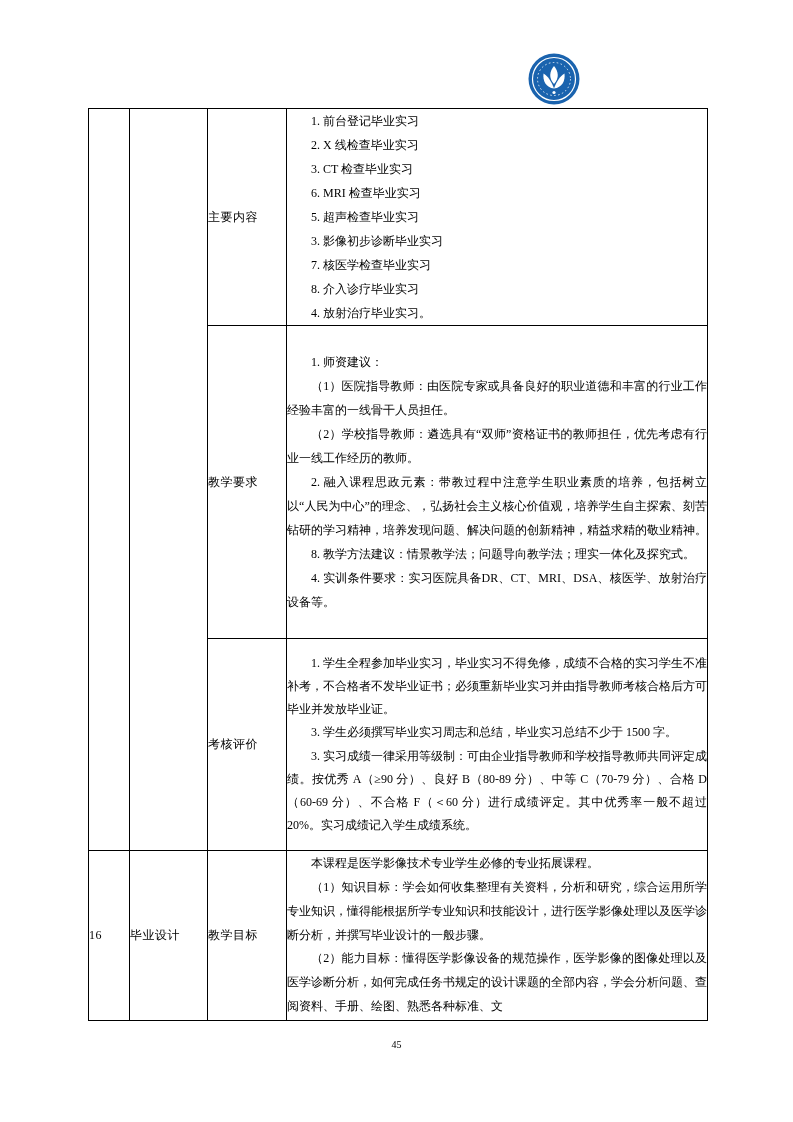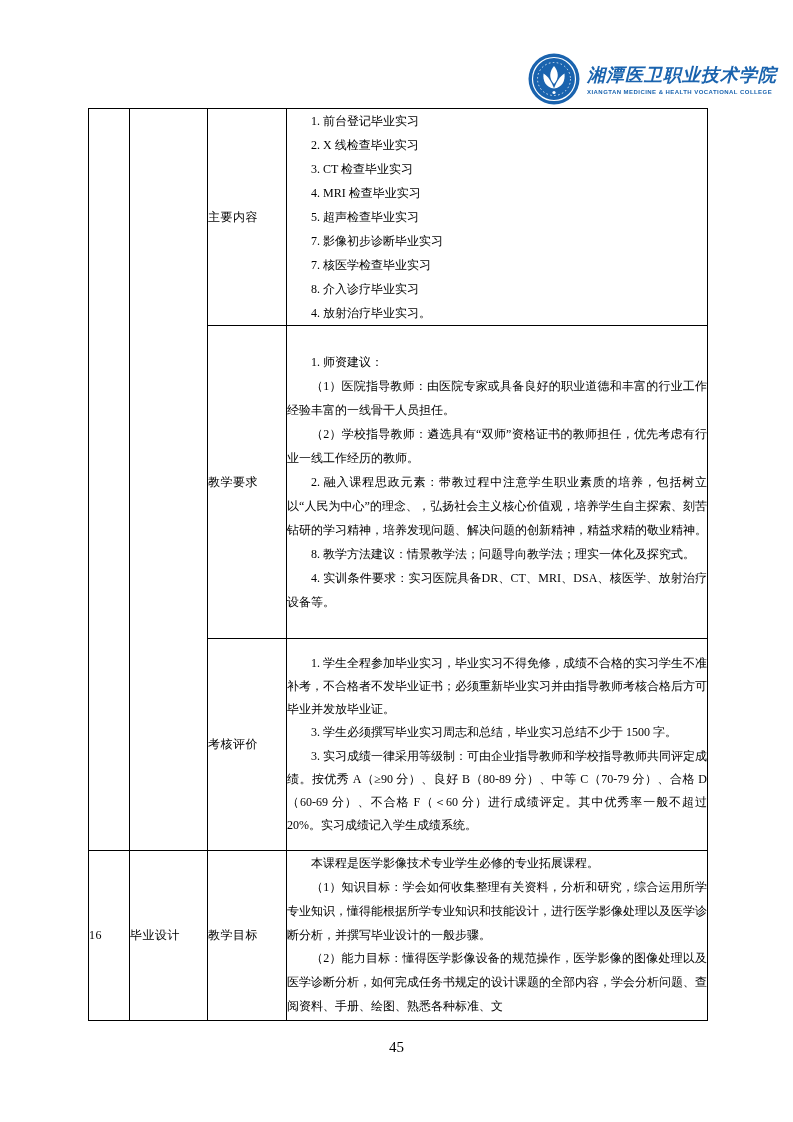--- a/index.html
+++ b/index.html
@@ -74,63 +74,59 @@
   tr.row-assess td.content { line-height: 23.2px; }
   tr.row-16 td.content { line-height: 23.9px; }
   p.para { margin: 0; text-indent: 2em; }
   
   .page-number {
     position: absolute;
     top: 1039px;
     left: 0;
     width: 100%;
     text-align: center;
-    font-size: 15px;
+    font-size: 10px;
   }
 </style>
 </head>
 <body>
 
 <div class="page">
 
   <div class="header-logo">
     <svg class="emblem" viewBox="0 0 52 52">
       <circle cx="26" cy="26" r="25.5" fill="#1a63ae"></circle>
       <circle cx="26" cy="26" r="21.5" fill="none" stroke="#ffffff" stroke-width="1.2"></circle>
       <circle cx="26" cy="26" r="16.5" fill="none" stroke="#ffffff" stroke-width="0.8" stroke-dasharray="1.6 2.4"></circle>
       <path d="M26 13 C21.5 18.5 20.5 25 26 31 C31.5 25 30.5 18.5 26 13 Z" fill="#ffffff"></path>
       <path d="M15.5 20.5 C14.5 28 18 34.5 26 35.5 C23.5 29 20.5 23.5 15.5 20.5 Z" fill="#ffffff"></path>
       <path d="M36.5 20.5 C37.5 28 34 34.5 26 35.5 C28.5 29 31.5 23.5 36.5 20.5 Z" fill="#ffffff"></path>
       <circle cx="26" cy="39.5" r="1.6" fill="#ffffff"></circle>
     </svg>
-    <div class="logo-text">
-      <div class="zh">湘潭医卫职业技术学院</div>
-      <div class="en">XIANGTAN MEDICINE &amp; HEALTH VOCATIONAL COLLEGE</div>
-    </div>
   </div>
 
   <table class="doc">
     <colgroup>
       <col style="width:41px">
       <col style="width:78px">
       <col style="width:79px">
       <col style="width:421px">
     </colgroup>
     <tbody>
       <tr class="row-main" style="height:217px">
         <td class="label-cell" rowspan="3"></td>
         <td class="label-cell" rowspan="3"></td>
         <td class="label-cell">主要内容</td>
         <td class="content">
             <p class="para">1. 前台登记毕业实习</p>
             <p class="para">2. X 线检查毕业实习</p>
             <p class="para">3. CT 检查毕业实习</p>
-            <p class="para">4. MRI 检查毕业实习</p>
+            <p class="para">6. MRI 检查毕业实习</p>
             <p class="para">5. 超声检查毕业实习</p>
-            <p class="para">7. 影像初步诊断毕业实习</p>
+            <p class="para">3. 影像初步诊断毕业实习</p>
             <p class="para">7. 核医学检查毕业实习</p>
             <p class="para">8. 介入诊疗毕业实习</p>
             <p class="para">4. 放射治疗毕业实习。</p>
           </td>
       </tr>
       <tr class="row-req" style="height:313px">
         <td class="label-cell">教学要求</td>
         <td class="content">
             <p class="para">1. 师资建议：</p>
             <p class="para">（1）医院指导教师：由医院专家或具备良好的职业道德和丰富的行业工作经验丰富的一线骨干人员担任。</p>

